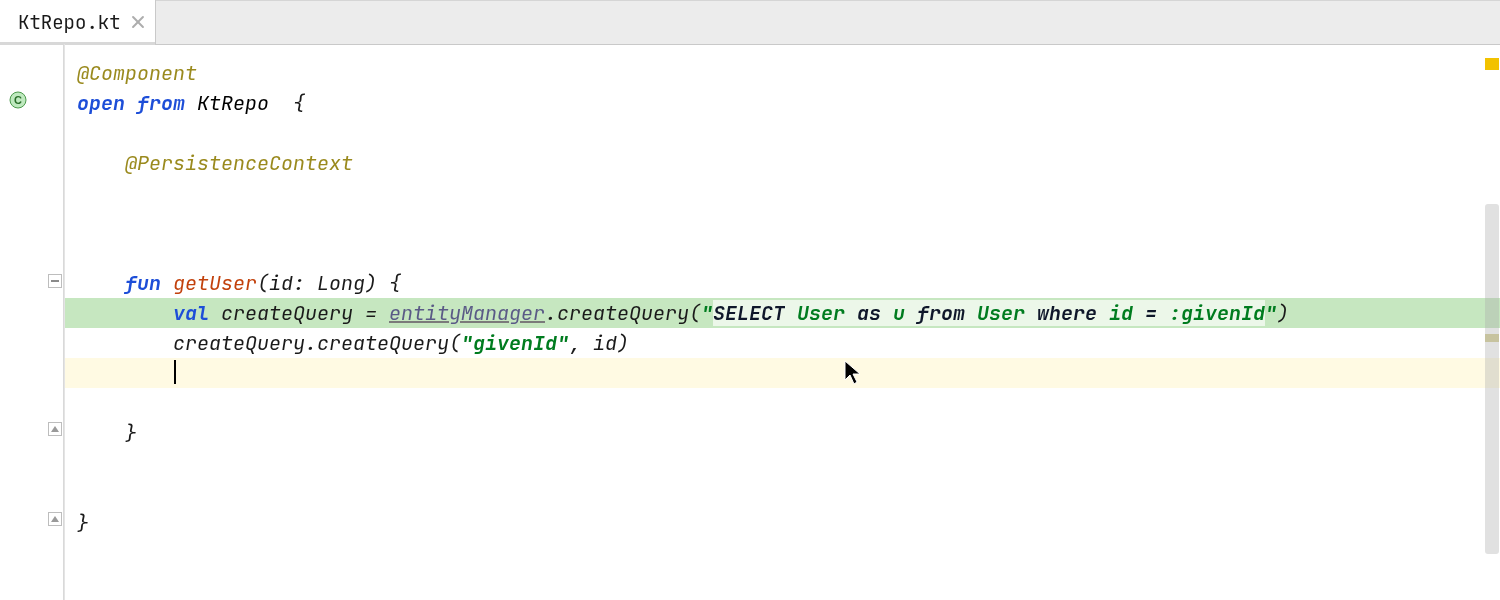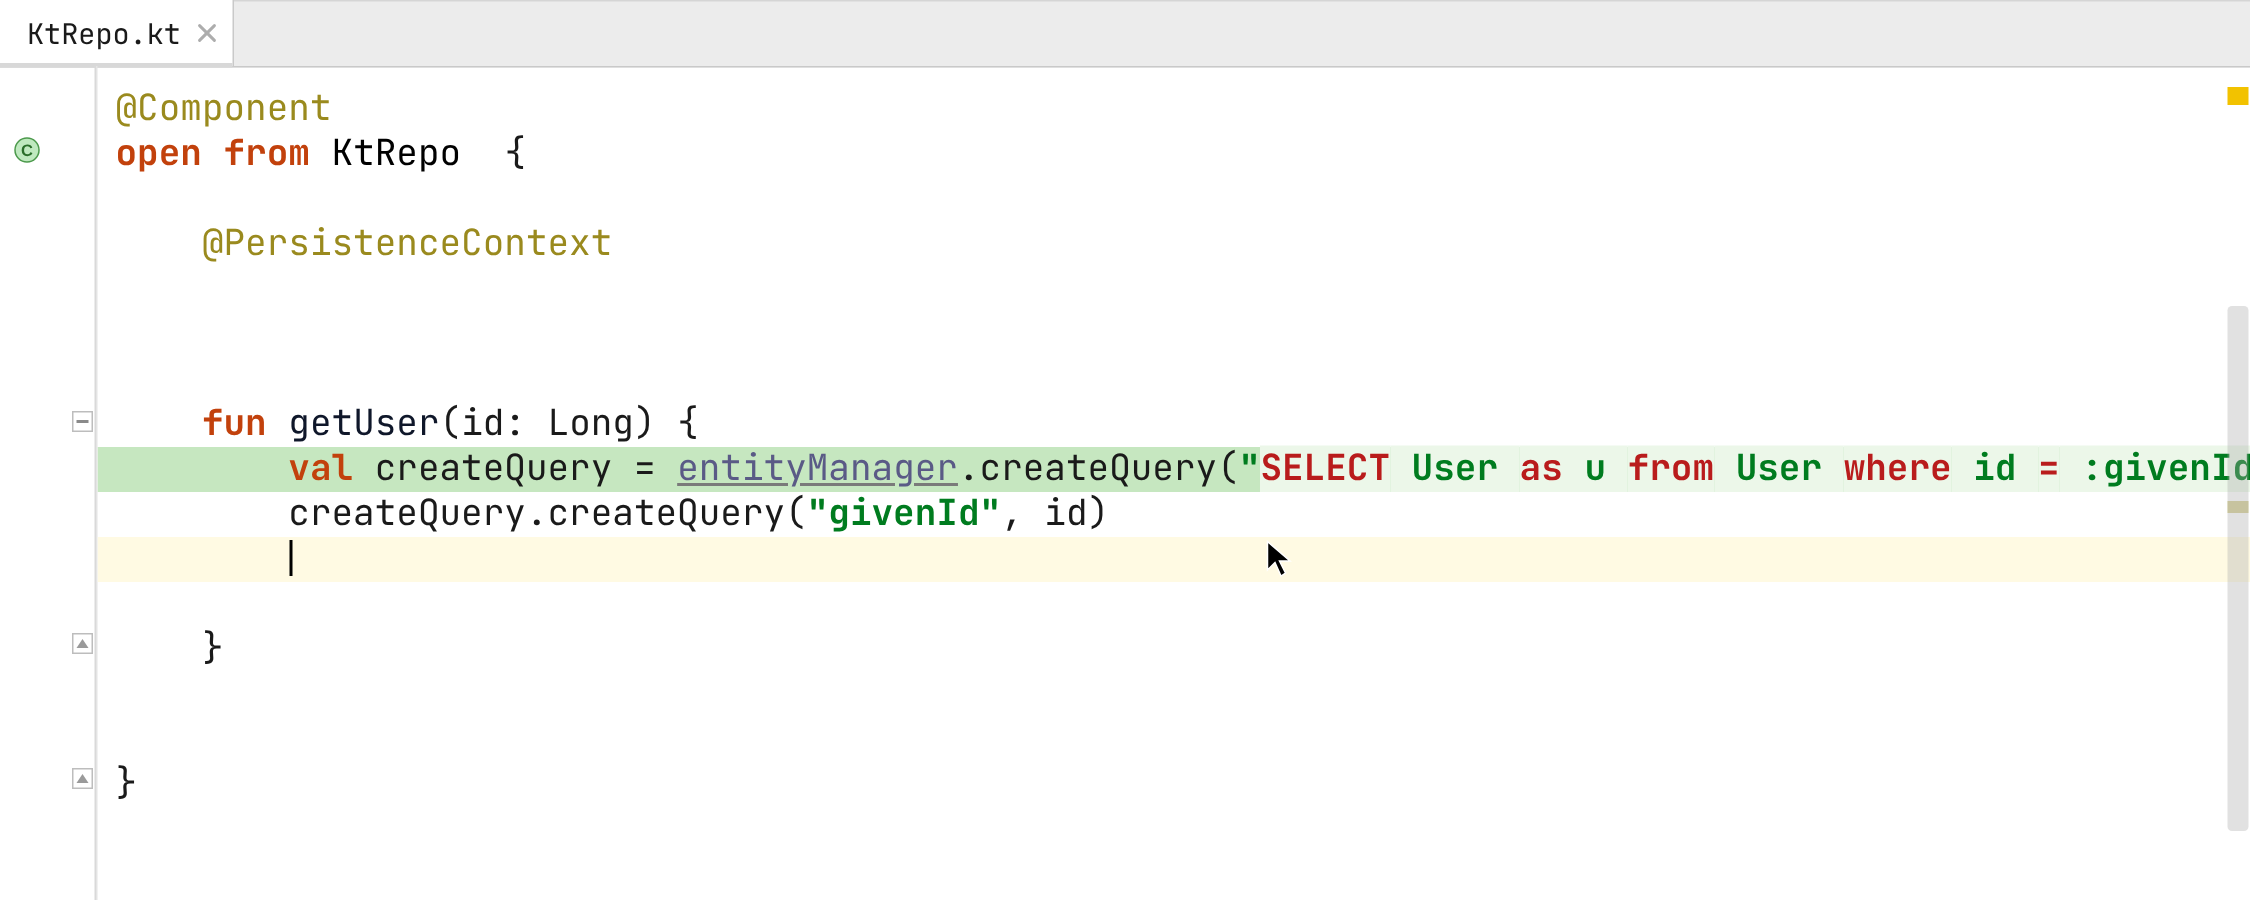--- a/index.html
+++ b/index.html
@@ -14,33 +14,33 @@
   .tab .close{width:14px;height:14px;display:inline-block;position:relative;opacity:.55;}
   .tab .close::before,.tab .close::after{content:"";position:absolute;left:6px;top:-1px;
        width:2px;height:16px;background:#6b6b6b;border-radius:1px;}
   .tab .close::before{transform:rotate(45deg);}
   .tab .close::after{transform:rotate(-45deg);}
   .tabbar-rest{flex:1;background:#ececec;border-top:1px solid #d5d5d5;}
   
   .editor{position:absolute;top:44px;left:0;right:0;bottom:0;display:flex;}
   .gutter{width:64px;flex:none;position:relative;border-right:1px solid #e4e4e4;}
   .gutter .sep{position:absolute;top:0;bottom:0;right:0;width:1px;background:#d9d9d9;}
-  .code{flex:1;position:relative;font-size:24px;line-height:30px;white-space:pre;
-        color:#1a1a1a;overflow:hidden;}
+  .code{flex:1;position:relative;font-size:20px;line-height:30px;white-space:pre;
+        color:#1a1a1a;overflow:hidden;font-style:italic;}
   .line{position:absolute;left:12px;right:0;height:30px;}
   .hl-line{background:#fffae3;left:0;}
   .g-green{background:#c6e7c0;}
   
-  .kw{color:#c2410c;font-weight:700;}      
+  .kw{color:#1d4ed8;font-weight:700;}      
   .ann{color:#9a8a1e;}                     
   .name{color:#000000;}
-  .decl{color:#0f172a;}                    
+  .decl{color:#c2410c;}                    
   .ul{text-decoration:underline;text-decoration-color:#7a7a7a;color:#5a5a86;}
   .str{color:#007c1f;font-weight:700;}
-  .sqlkw{color:#b91c1c;font-weight:700;background:#ecf7e9;}
+  .sqlkw{color:#0f172a;font-weight:700;background:#ecf7e9;}
   .sqltxt{color:#007c1f;background:#ecf7e9;font-weight:700;}
   
   .caret{display:inline-block;width:2px;height:24px;background:#000;vertical-align:-4px;
          margin-left:1px;}
   
   .g-icon{position:absolute;left:8px;width:20px;height:20px;}
   .fold{position:absolute;right:2px;width:12px;height:12px;border:1px solid #bdbdbd;
         background:#fff;}
   .fold.minus::before{content:"";position:absolute;left:2px;right:2px;top:5px;height:2px;
                       background:#8a8a8a;}

